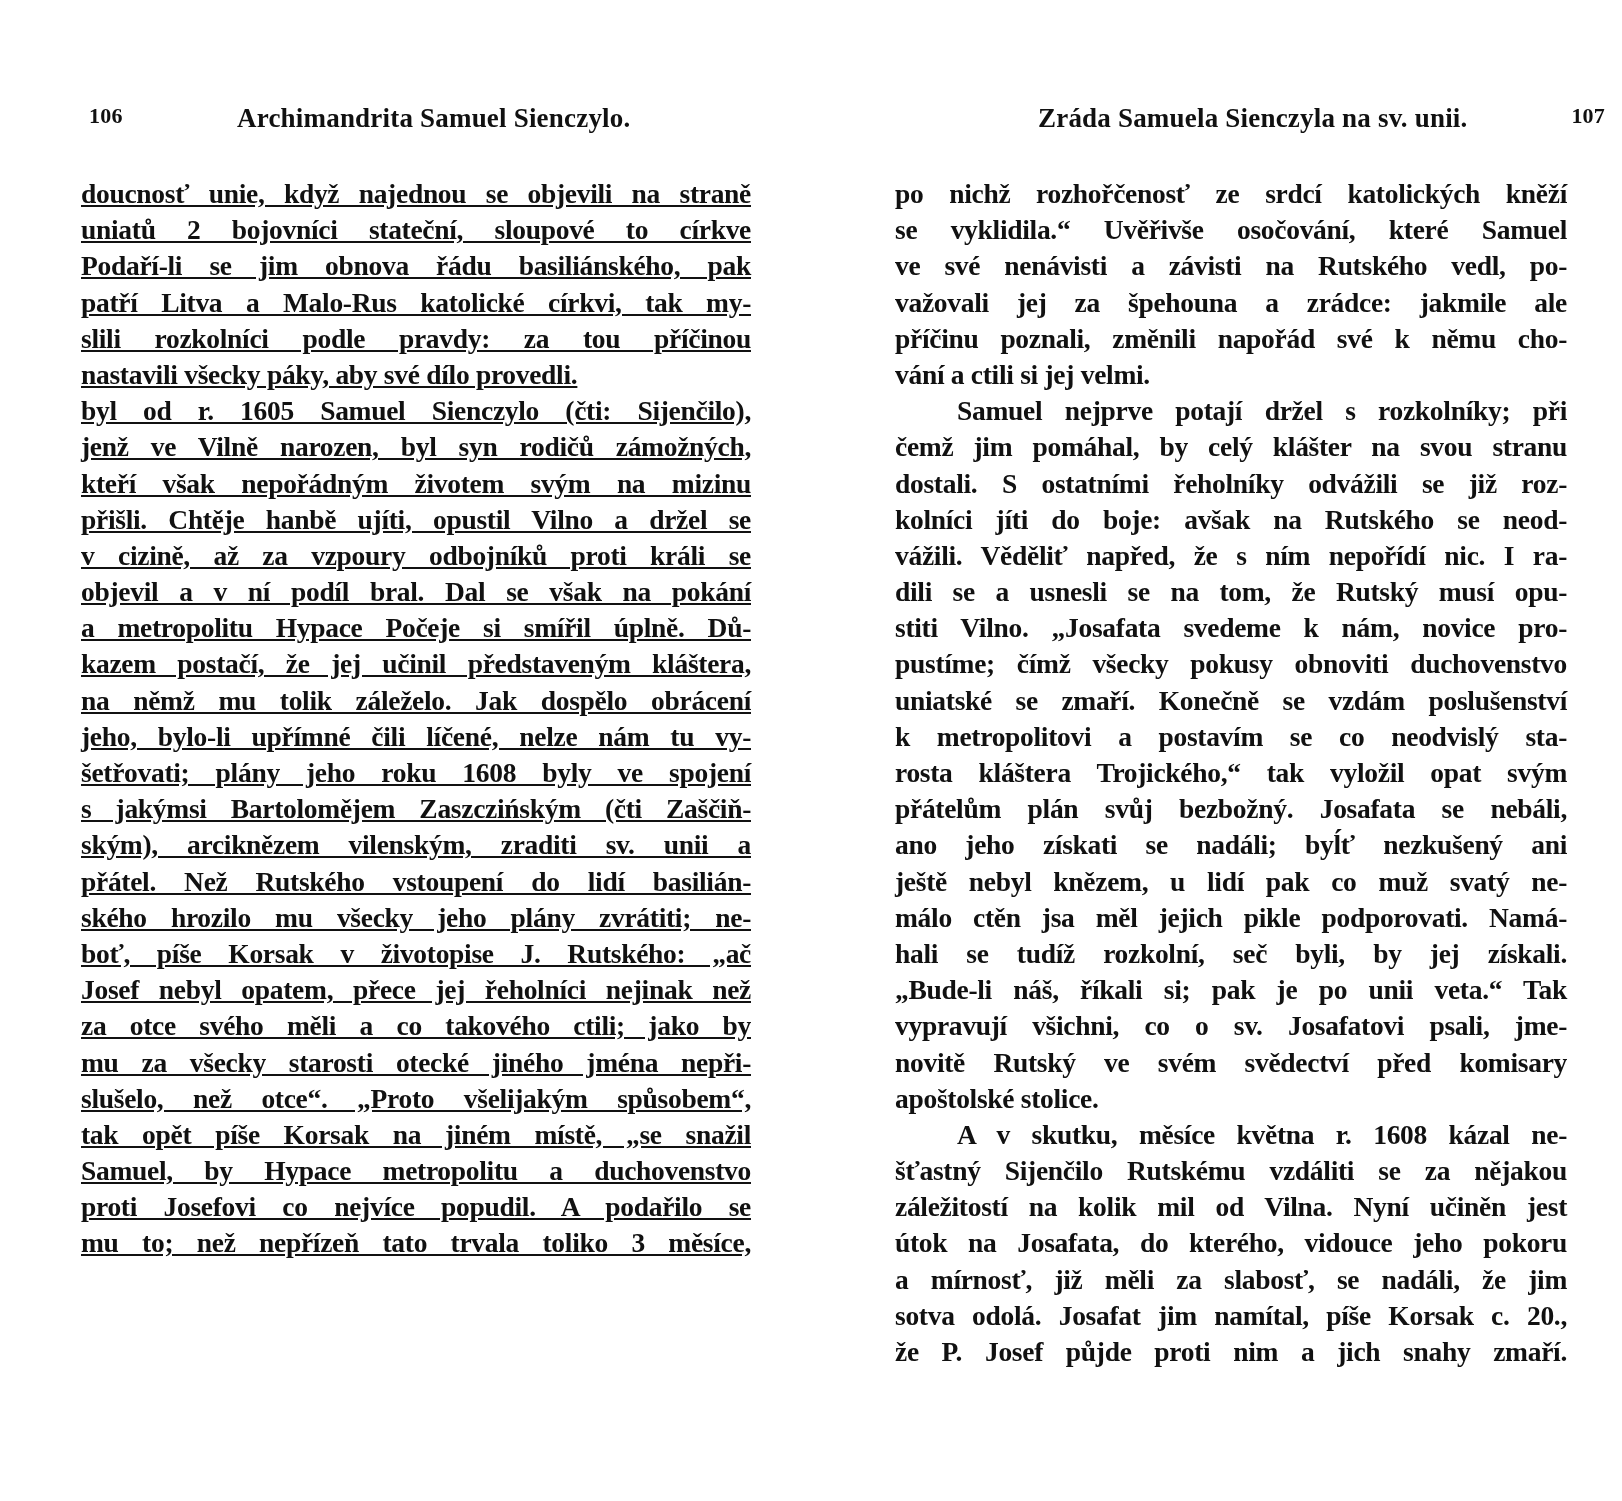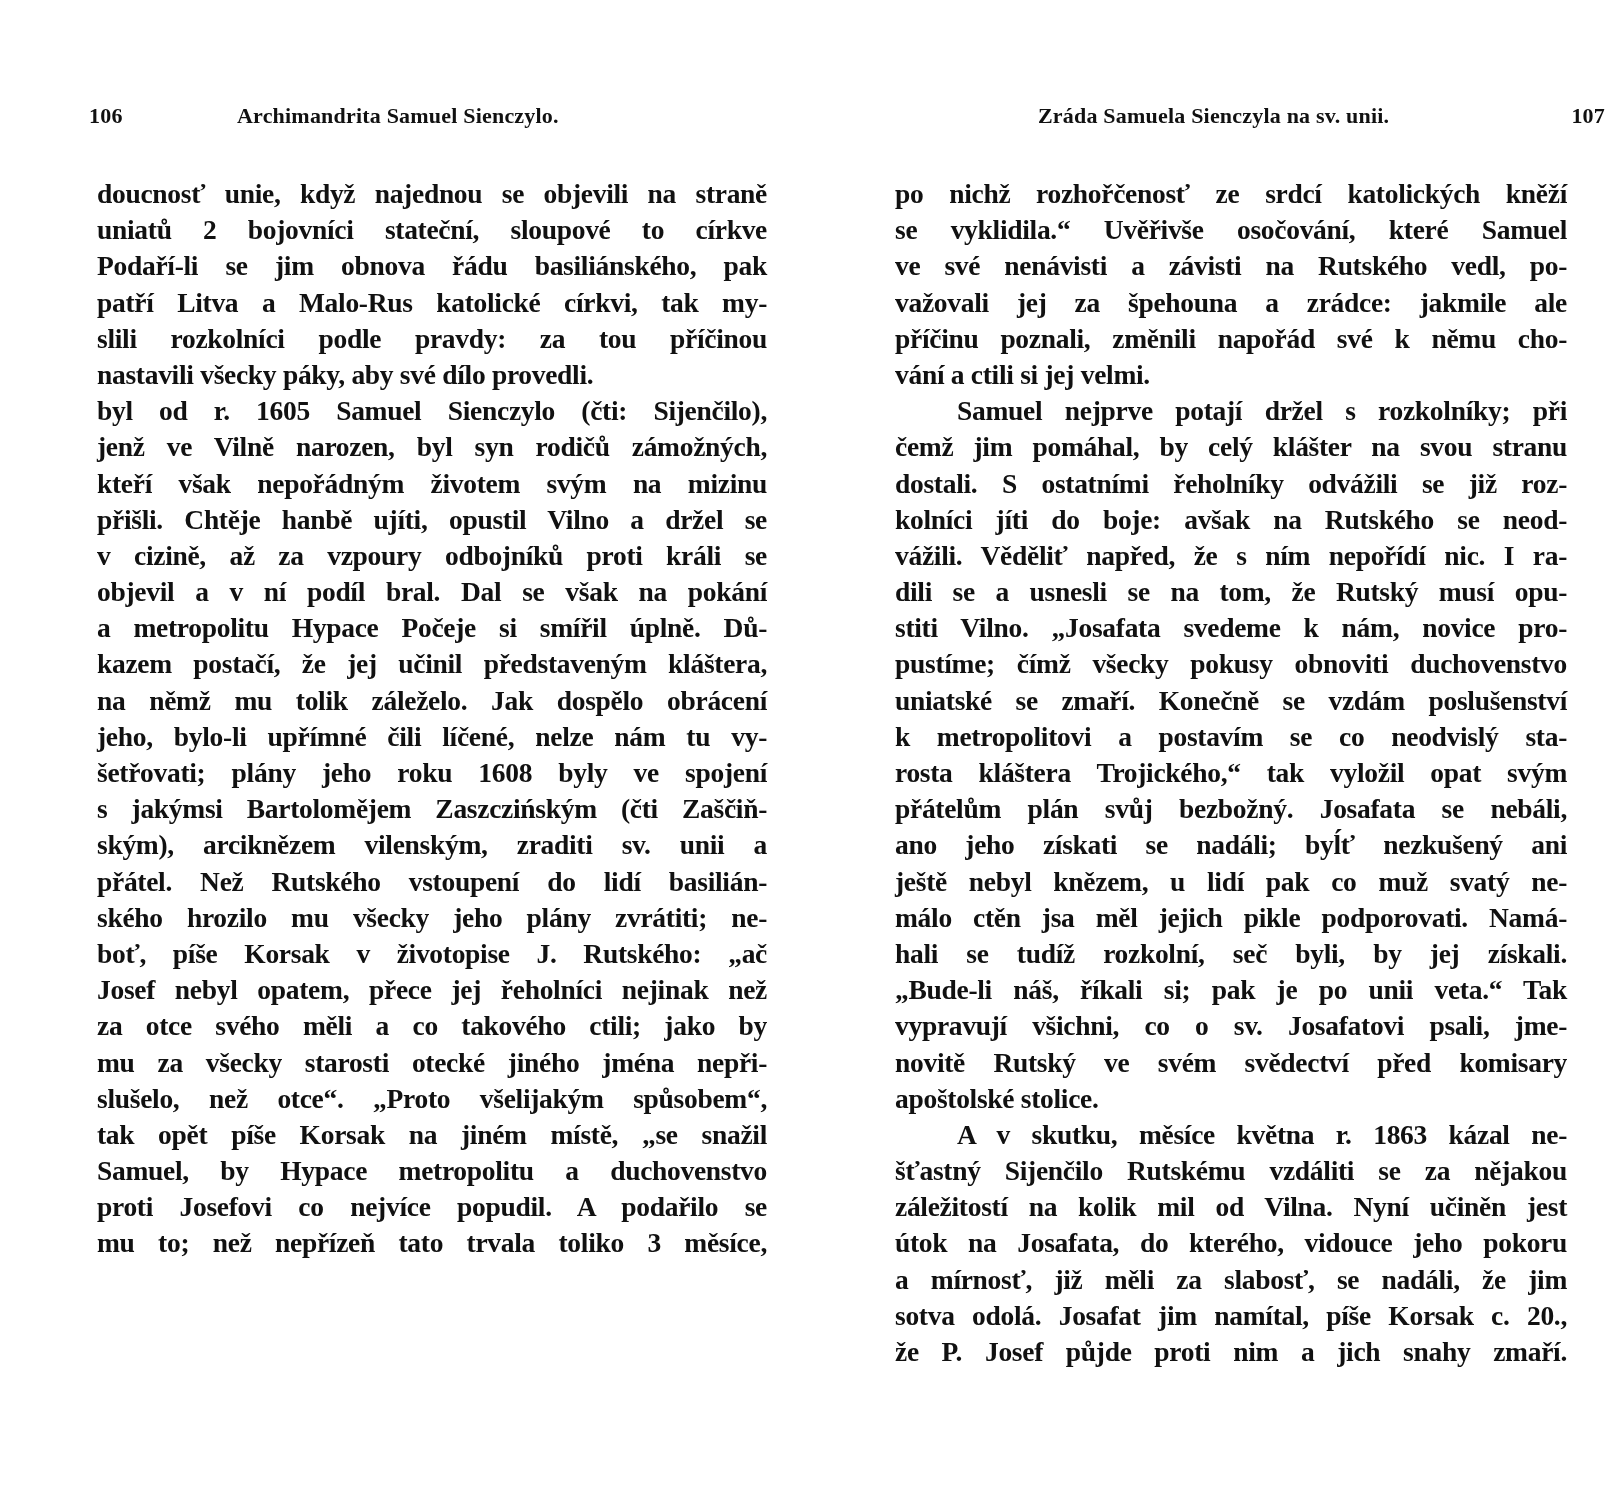--- a/index.html
+++ b/index.html
@@ -41,30 +41,30 @@
       font-weight: bold;
       font-size: 22px;
     }
     .page-left .page-number { left: 0; }
     .page-right .page-number { right: 0; }
 
     .running-title {
       position: absolute;
       top: 0;
       font-weight: bold;
-      font-size: 22px;
+      font-size: 27px;
     }
     .page-left .running-title { left: 148px; }
     .page-right .running-title { left: 185px; }
 
     .body-text {
       position: absolute;
       top: 176px;
     }
-    .page-left .body-text { left: 64px; width: 670px; }
+    .page-left .body-text { left: 48px; width: 670px; text-decoration: underline; }
     .page-right .body-text { left: 42px; width: 672px; }
 
     .line {
       display: block;
       height: 36.2px;
       line-height: 36.2px;
       font-size: 27.5px;
       white-space: nowrap;
       text-align: justify;
       text-align-last: justify;
@@ -141,21 +141,21 @@
       <span class="line">rosta kláštera Trojického,“ tak vyložil opat svým</span>
       <span class="line">přátelům plán svůj bezbožný. Josafata se nebáli,</span>
       <span class="line">ano jeho získati se nadáli; byĺť nezkušený ani</span>
       <span class="line">ještě nebyl knězem, u lidí pak co muž svatý ne-</span>
       <span class="line">málo ctěn jsa měl jejich pikle podporovati. Namá-</span>
       <span class="line">hali se tudíž rozkolní, seč byli, by jej získali.</span>
       <span class="line">„Bude-li náš, říkali si; pak je po unii veta.“ Tak</span>
       <span class="line">vypravují všichni, co o sv. Josafatovi psali, jme-</span>
       <span class="line">novitě Rutský ve svém svědectví před komisary</span>
       <span class="line last">apoštolské stolice.</span>
-      <span class="line indent">A v skutku, měsíce května r. 1863 kázal ne-</span>
+      <span class="line indent">A v skutku, měsíce května r. 1608 kázal ne-</span>
       <span class="line">šťastný Sijenčilo Rutskému vzdáliti se za nějakou</span>
       <span class="line">záležitostí na kolik mil od Vilna. Nyní učiněn jest</span>
       <span class="line">útok na Josafata, do kterého, vidouce jeho pokoru</span>
       <span class="line">a mírnosť, již měli za slabosť, se nadáli, že jim</span>
       <span class="line">sotva odolá. Josafat jim namítal, píše Korsak c. 20.,</span>
       <span class="line">že P. Josef půjde proti nim a jich snahy zmaří.</span>
     </div>
 </div>
 
 </body></html>

